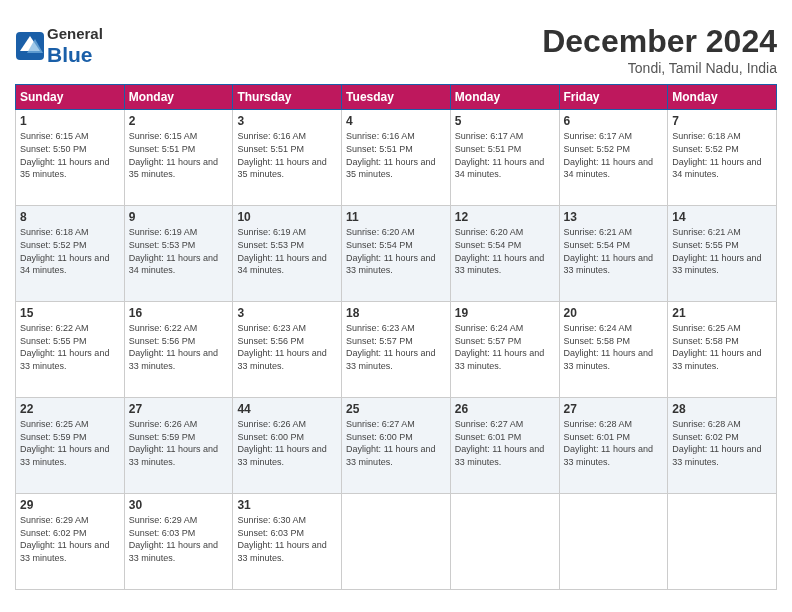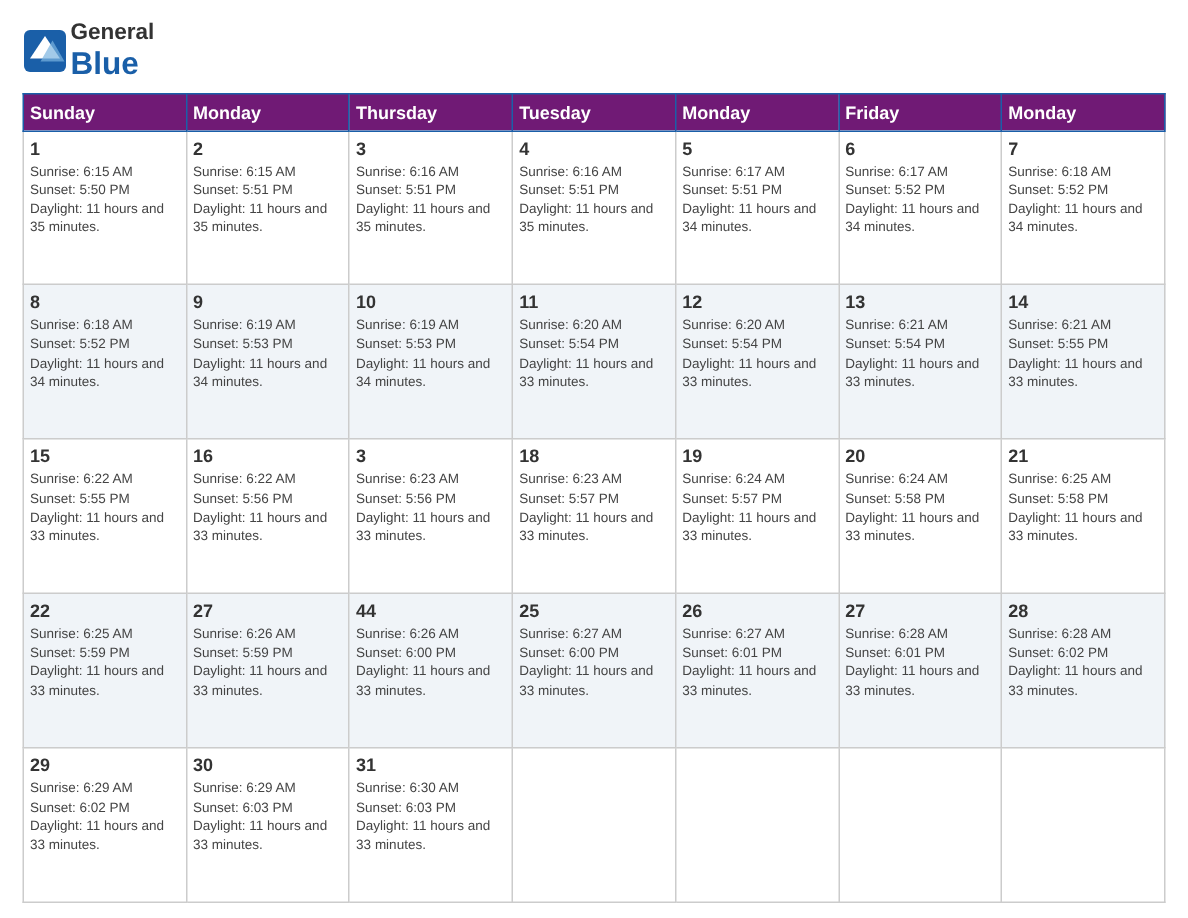--- a/index.html
+++ b/index.html
@@ -6,21 +6,21 @@
     body {
       font-family: Arial, sans-serif;
       background: #fff;
       width: 792px;
       height: 612px;
       overflow: hidden;
     }
     .container {
       width: 792px;
       height: 612px;
-      padding: 10px 15px;
+      padding: 22px 15px;
       display: flex;
       flex-direction: column;
     }
     .header {
       display: flex;
       justify-content: space-between;
       align-items: flex-start;
       margin-bottom: 8px;
     }
     .logo {
@@ -47,21 +47,21 @@
       color: #555;
     }
     .calendar {
       flex: 1;
       border: 1px solid #ccc;
       border-collapse: collapse;
       width: 100%;
       table-layout: fixed;
     }
     .calendar th {
-      background: #701a75;
+      background: #be185d;
       color: #fff;
       font-size: 12px;
       font-weight: bold;
       padding: 5px 4px;
       text-align: left;
       border: 1px solid #1a5fa8;
     }
     .calendar td {
       border: 1px solid #ccc;
       vertical-align: top;
@@ -103,20 +103,24 @@
         <polygon points="15,5 25,20 5,20" fill="white"></polygon>
         <polygon points="20,8 28,22 12,22" fill="#7ab3e0" opacity="0.7"></polygon>
       </svg>
       <div>
         <div style="font-size:15px;font-weight:bold;color:#333;line-height:1.1;">
           <span style="color:#333;">General</span>
         </div>
         <div style="font-size:21px;font-weight:bold;color:#1a5fa8;line-height:1.1;">Blue</div>
       </div>
     </div>
+    <div class="title-block">
+      <div class="month-title">December 2024</div>
+      <div class="location">Tondi, Tamil Nadu, India</div>
+    </div>
   </div>
 
   <table class="calendar">
     <thead>
       <tr>
       <th>Sunday</th>
           <th>Monday</th>
           <th>Thursday</th>
           <th>Tuesday</th>
           <th>Monday</th>

